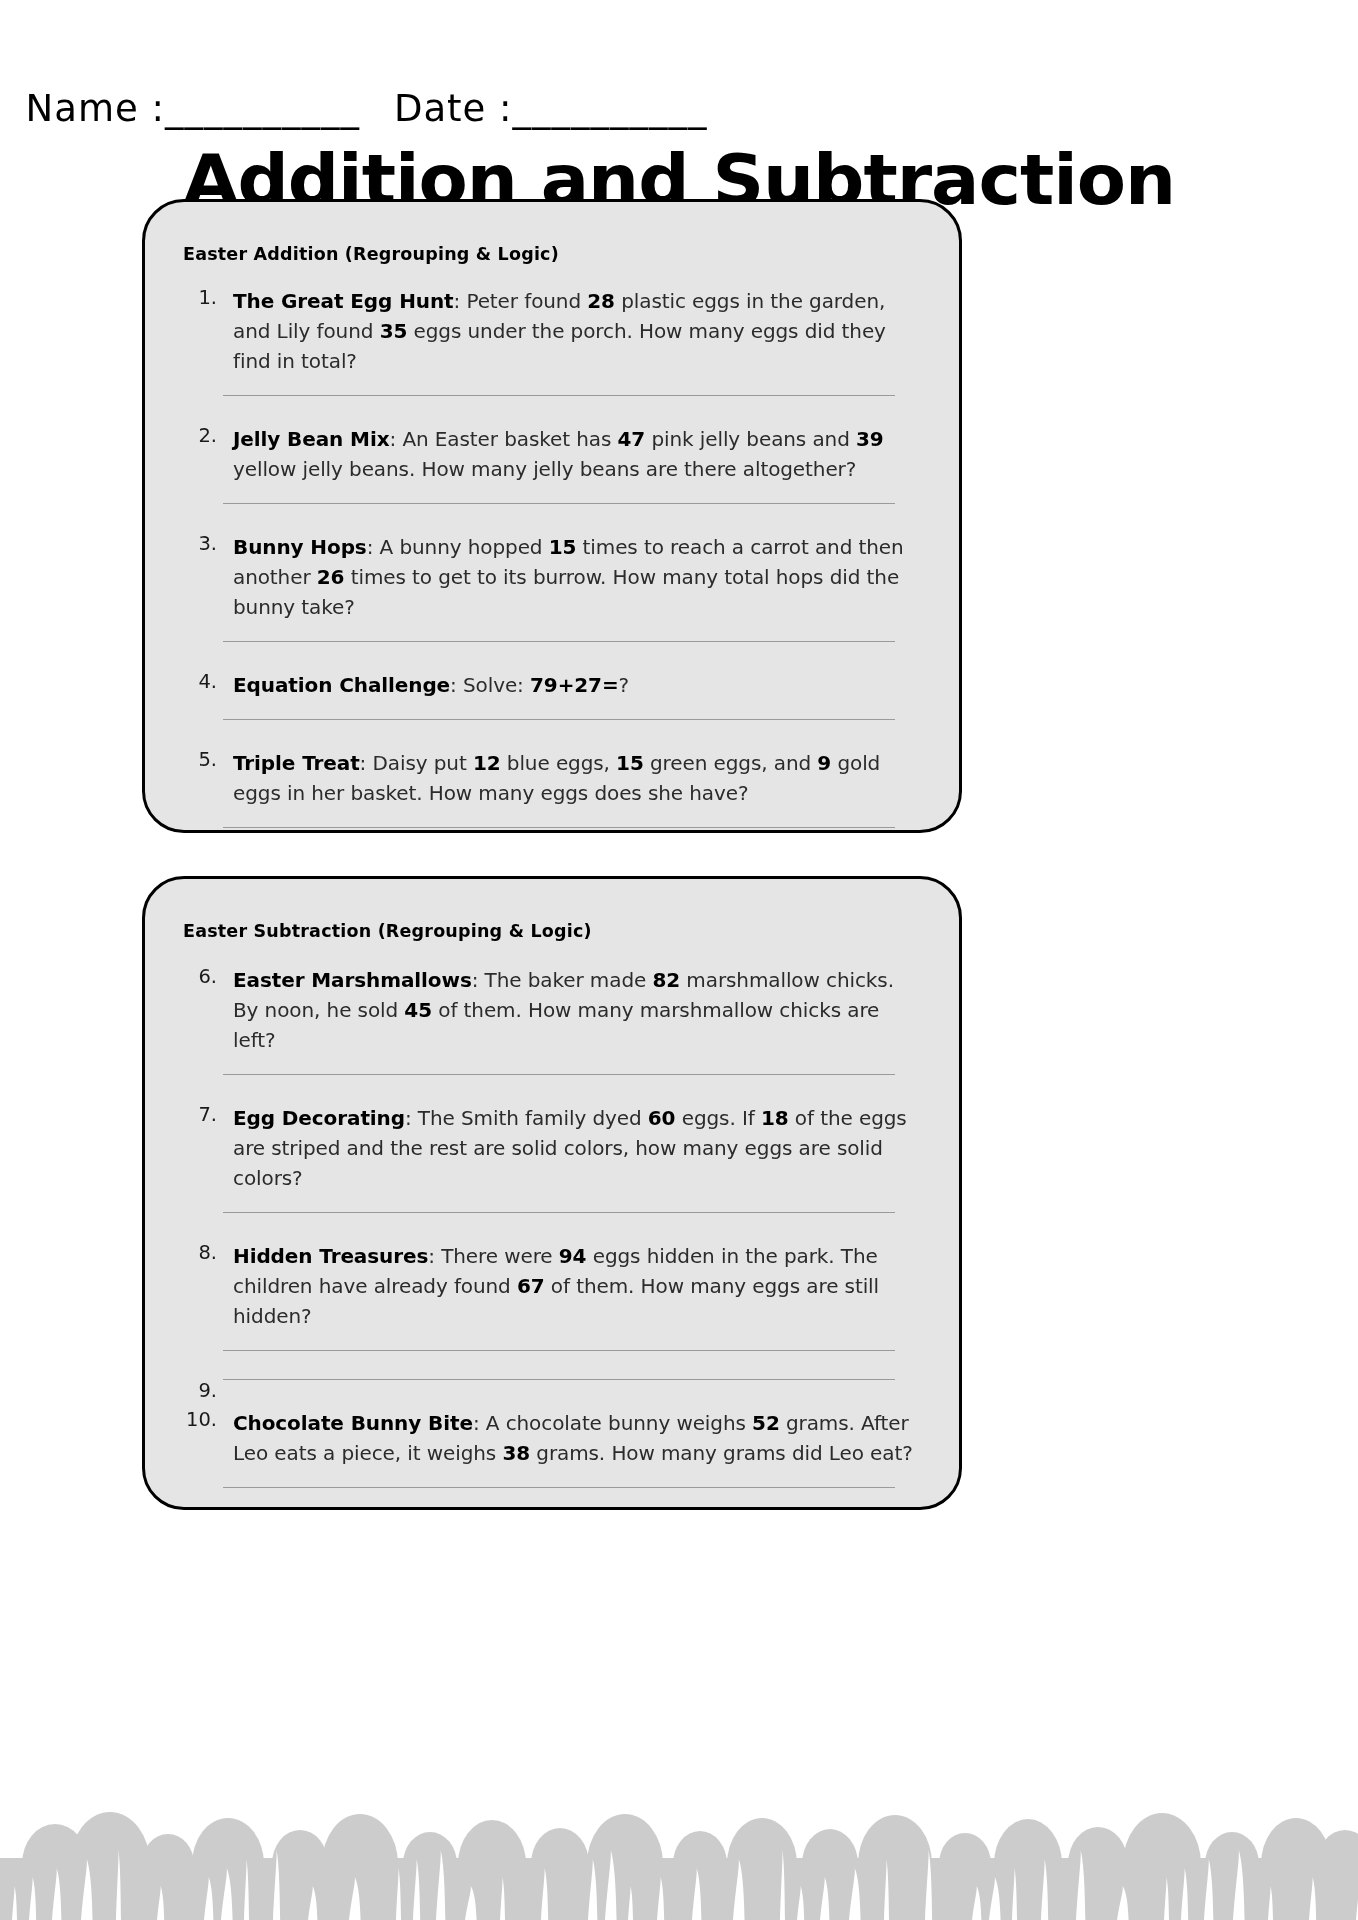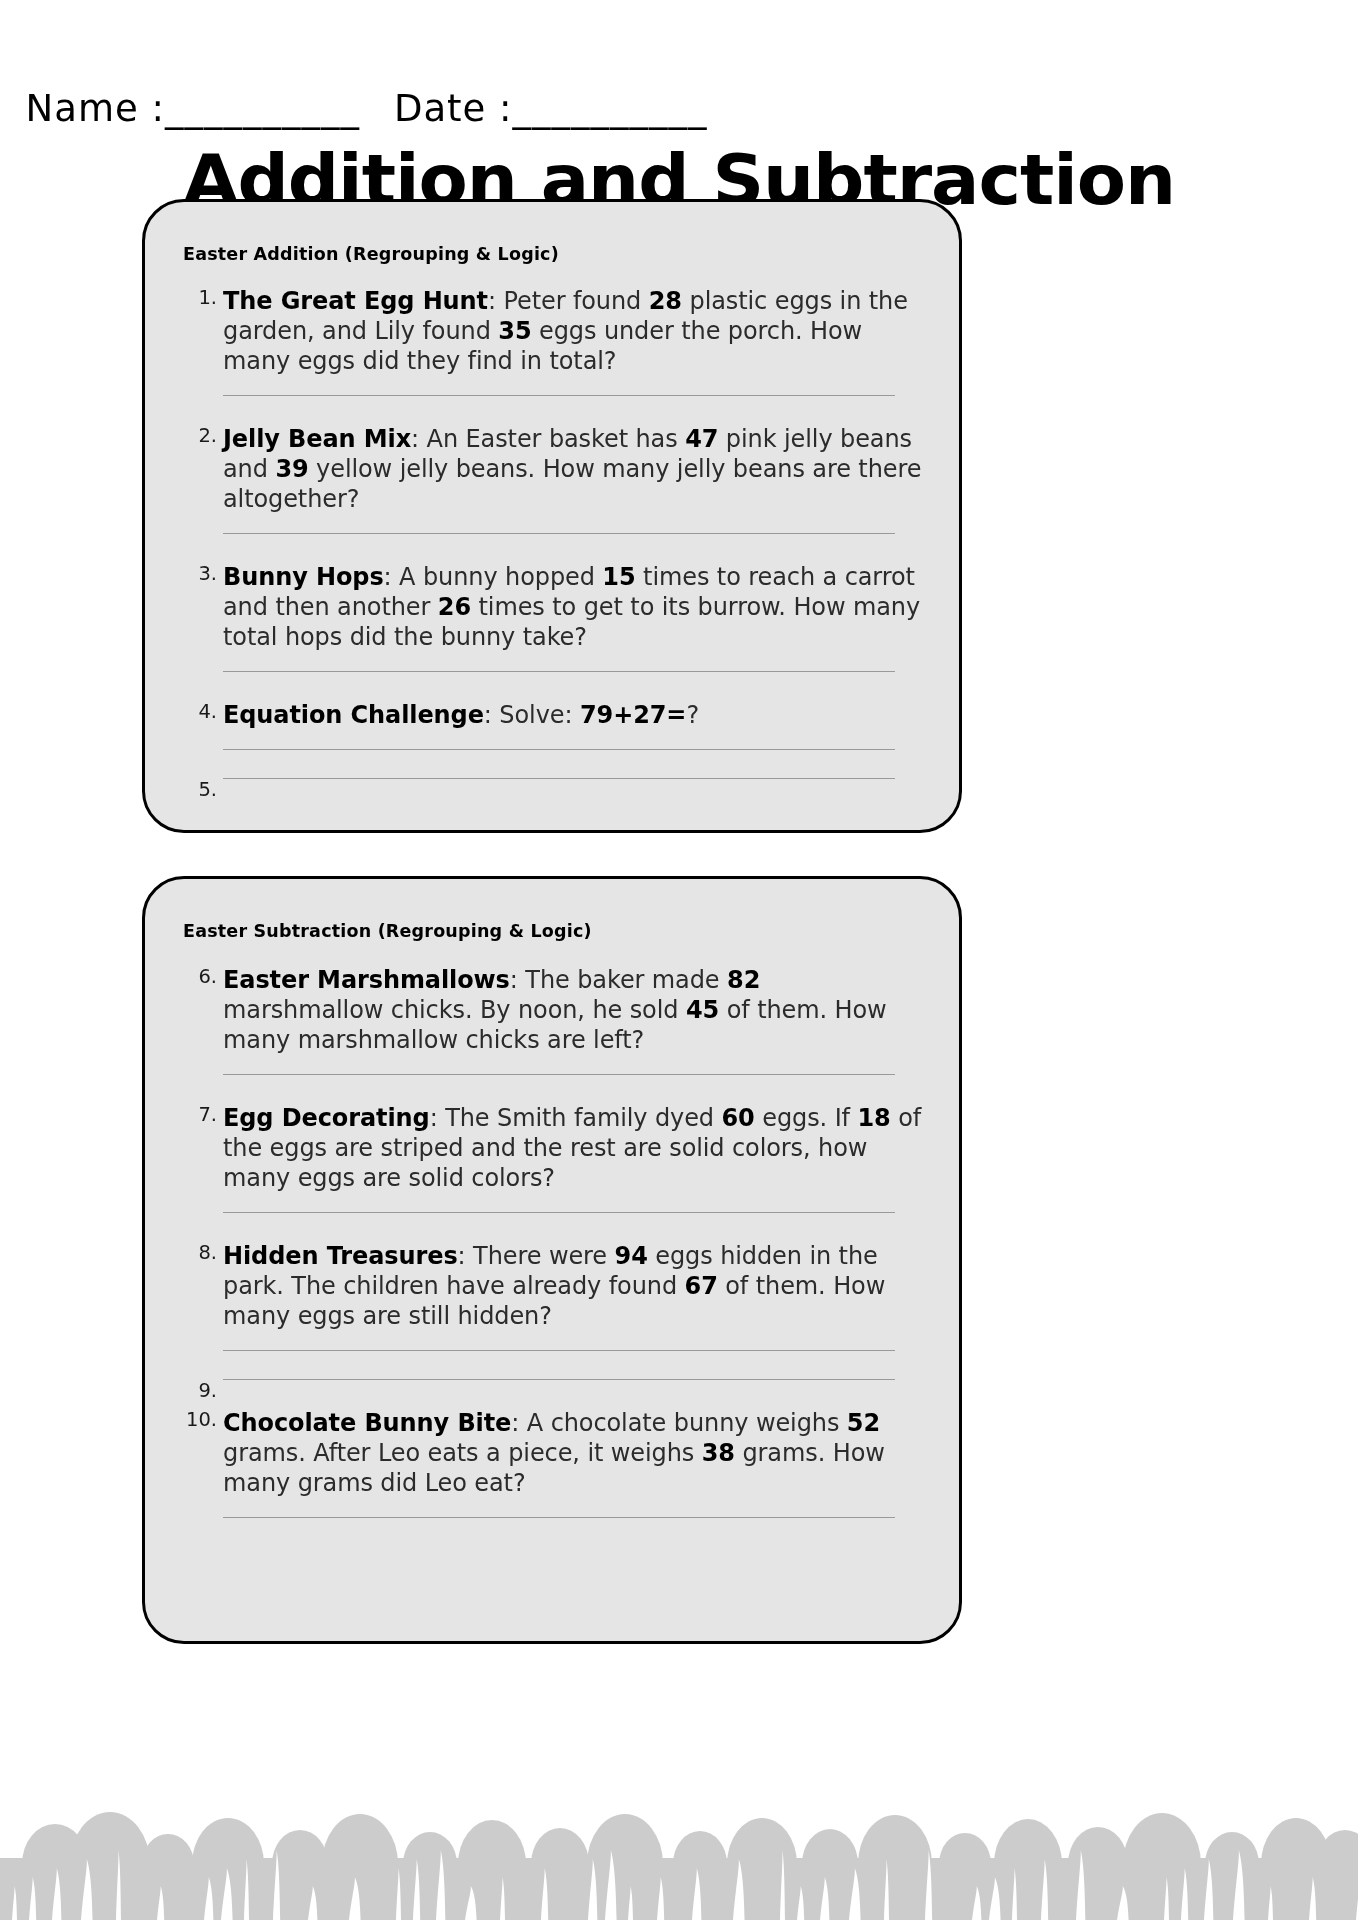--- a/index.html
+++ b/index.html
@@ -45,21 +45,21 @@
   .section-box {
     position: absolute;
     left: 142px;
     width: 820px;
     border: 3.2px solid #000;
     border-radius: 42px;
     background: #e5e5e5;
     box-sizing: border-box;
   }
   #section-addition { top: 199px; height: 634px; }
-  #section-subtraction { top: 876px; height: 768px; }
+  #section-subtraction { top: 876px; height: 634px; }
 
   .section-header {
     font-family: "DejaVu Sans", sans-serif;
     font-weight: 700;
     font-size: 17.5px;
     letter-spacing: 0.2px;
     color: #000;
     margin: 42px 0 0 38px;
   }
 
@@ -78,25 +78,26 @@
     left: 40px;
     top: 0;
     width: 32px;
     text-align: right;
     font-size: 19.5px;
     color: #1a1a1a;
     font-family: "DejaVu Sans", sans-serif;
   }
   .q-num.wide { left: 26px; width: 46px; }
   .q-text {
-    font-size: 24px;
+    font-size: 20px;
     line-height: 30px;
     color: #2b2b2b;
     font-family: "DejaVu Sans", sans-serif;
     letter-spacing: -0.1px;
+    margin-left: 10px;
   }
   .q-text b { color: #000; font-weight: 700; }
   .answer-rule {
     height: 0;
     border-top: 1.3px solid #9a9a9a;
     margin: 19px 30px 0 0;
   }
 
   
   .grass {
@@ -135,20 +136,21 @@
       <div class="q-text"><b>Bunny Hops</b>: A bunny hopped <b>15</b> times to reach a carrot and then another <b>26</b> times to get to its burrow. How many total hops did the bunny take?</div>
       <div class="answer-rule"></div>
     </li>
     <li class="q-item" style="margin-top:28px;">
       <span class="q-num">4.</span>
       <div class="q-text"><b>Equation Challenge</b>: Solve: <b>79+27=</b>?</div>
       <div class="answer-rule"></div>
     </li>
     <li class="q-item" style="margin-top:28px;">
       <span class="q-num">5.</span>
+      <div class="q-text"><b>Triple Treat</b>: Daisy put <b>12</b> blue eggs, <b>15</b> green eggs, and <b>9</b> gold eggs in her basket. How many eggs does she have?</div>
       <div class="answer-rule"></div>
     </li>
   </ul>
 </div>
 
 <div class="section-box" id="section-subtraction">
   <div class="section-header">Easter Subtraction (Regrouping &amp; Logic)</div>
   <ul class="q-list">
     <li class="q-item" style="margin-top:24px;">
       <span class="q-num">6.</span>

